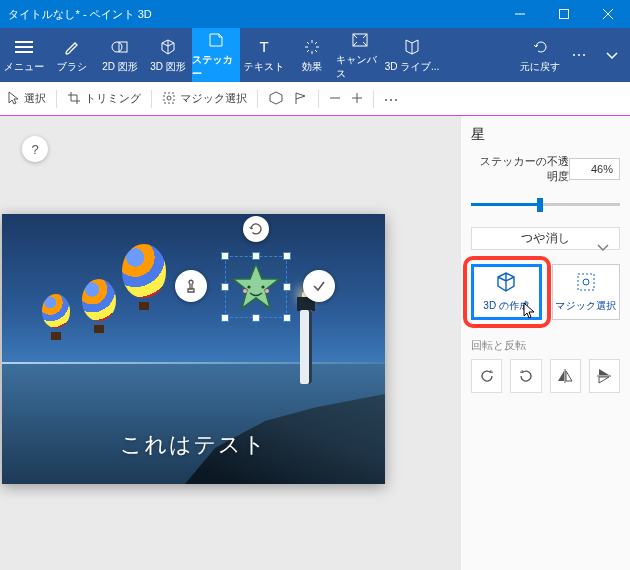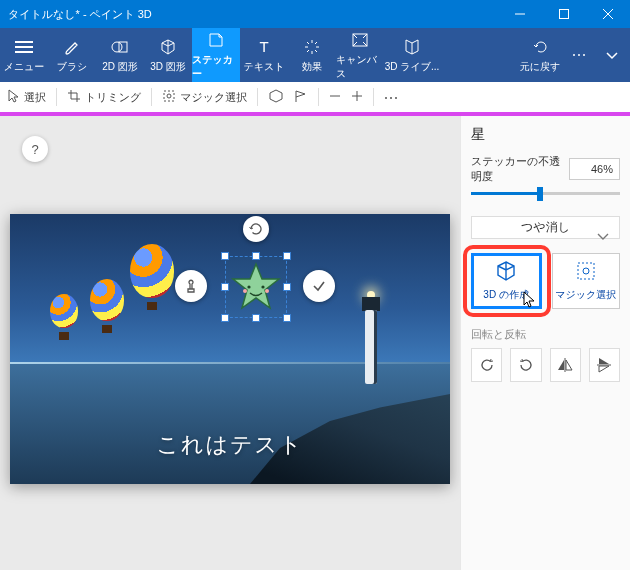--- a/index.html
+++ b/index.html
@@ -7,27 +7,27 @@
   .titlebar { height: 28px; background: #0078d4; color: #fff; display: flex; align-items: center; font-size: 11px; }
   .titlebar .title { padding-left: 8px; flex: 1; }
   .winbtn { width: 44px; height: 28px; display: flex; align-items: center; justify-content: center; color:#fff; }
   .winbtn svg { width:10px; height:10px; }
   .ribbon { height: 54px; background: #2b579a; display: flex; align-items: stretch; color:#fff; font-size:10px; }
   .ribbon-item { width: 48px; display:flex; flex-direction:column; align-items:center; justify-content:center; gap:3px; }
   .ribbon-item.wide { width: 56px; align-items: center; }
   .ribbon-item.active { background:#0f9afe;font-weight:bold; }
   .ribbon-item .ic { width:22px; height:20px; display:flex; align-items:center; justify-content:center; }
   .ribbon-tail { margin-left:auto; display:flex; align-items:center;}
-  .toolbar { height: 34px; background:#fff; border-bottom:4px solid #d946ef; display:flex; align-items:center; color:#3b3b3b; font-size:11px; gap:10px; padding:0 8px;}
+  .toolbar { height: 34px; background:#fff; border-bottom:1px solid #d946ef; display:flex; align-items:center; color:#3b3b3b; font-size:11px; gap:10px; padding:0 8px;}
   .toolbar .tb-item { display:flex; align-items:center; gap:4px; }
   .toolbar .sep { width:1px; height:18px; background:#ddd; }
   .main { display:flex; height: calc(570px - 28px - 54px - 34px); }
   .canvas-area { flex:1; background:#eaeaea; position:relative; overflow:hidden; }
   .help-btn { position:absolute; top:20px; left:22px; width:26px; height:26px; border-radius:50%; background:#fff; box-shadow:0 1px 4px rgba(0,0,0,.25); display:flex; align-items:center; justify-content:center; font-size:13px; color:#555;}
-  .photo { position:absolute; top:98px; left:10px; width:440px; height:270px; overflow:hidden; box-shadow:0 3px 14px rgba(0,0,0,.35); }
+  .photo { position:absolute; top:98px; left:2px; width:383px; height:270px; overflow:hidden; box-shadow:0 3px 14px rgba(0,0,0,.35); }
   .sky { position:absolute; inset:0; background:linear-gradient(180deg,#1b3a66 0%,#2b5a96 35%,#3c78b8 55%,#6ba4d6 75%,#a8cde8 100%); }
   .sea { position:absolute; left:0; right:0; bottom:0; height:120px; background:linear-gradient(180deg,#3d6f9c 0%,#1d3a56 100%); }
   .seaLine { position:absolute; left:0; right:0; bottom:120px; height:2px; background:linear-gradient(90deg,#afd4ea,#4f7fa8);}
   .lighthouse { position:absolute; right:70px; bottom:100px;}
   .lighthouse .tower { width:12px; height:74px; background:#e8edf2; border-radius:2px; box-shadow:-3px 0 0 0 #2a3c4d inset;}
   .lighthouse .cap { width:18px; height:14px; background:#1a2733; margin-left:-3px; margin-bottom:-1px;}
   .lighthouse .light { width:8px; height:8px; background:#fff6c6; border-radius:50%; margin-left:2px; margin-bottom:-2px; box-shadow:0 0 12px 4px rgba(255,240,170,.8);}
   .rocks { position:absolute; right:0; bottom:0; width:200px; height:90px; background:linear-gradient(20deg,#0b1722 10%,#1f3446 60%,#274155 100%); clip-path:polygon(100% 0,100% 100%,0 100%,15% 60%,40% 30%,65% 15%);}
   .balloon { position:absolute; }
   .balloon .env { width:44px; height:54px; border-radius:50% 50% 48% 48%; background:radial-gradient(circle at 30% 25%,#6b9bff 0 18%,#ff9a00 18% 38%,#4b7be8 38% 58%,#ffef4a 58% 78%,#c12b2b 78% 100%);}
@@ -39,21 +39,21 @@
   .sticker-sel .box { position:absolute; top:12px; left:12px; width:62px; height:62px; border:1px dashed #3a82d6; background:rgba(100,200,140,.02);}
   .handle { position:absolute; width:8px; height:8px; background:#fff; border:1px solid #3a82d6;}
   .h-nw{top:8px;left:8px}.h-n{top:8px;left:39px}.h-ne{top:8px;left:70px}
   .h-w{top:39px;left:8px}.h-e{top:39px;left:70px}
   .h-sw{top:70px;left:8px}.h-s{top:70px;left:39px}.h-se{top:70px;left:70px}
   .rothandle{ position:absolute; top:-28px; left:30px; width:26px; height:26px; background:#fff; border-radius:50%; box-shadow:0 1px 4px rgba(0,0,0,.4); display:flex; align-items:center; justify-content:center;}
   .sidecirc{ position:absolute; width:32px; height:32px; border-radius:50%; background:#fff; box-shadow:0 1px 4px rgba(0,0,0,.4); display:flex; align-items:center; justify-content:center;}
   .star { position:absolute; top:17px; left:17px; width:52px; height:52px;}
   .side { width:170px; background:#fafafa; border-left:1px solid #e7e7e7; padding:8px 10px; font-size:11px; color:#333; overflow:hidden; }
   .side h3 { font-size:14px; font-weight:400; margin:2px 0 10px; color:#222;}
-  .row { display:flex; align-items:center; justify-content:space-between; margin-bottom:0;}
+  .row { display:flex; align-items:center; justify-content:space-between; margin-bottom:11px;text-align:right;}
   .numbox { width:56px; height:22px; border:1px solid #ccc; background:#fff; display:flex; align-items:center; justify-content:flex-end; padding:0 6px; font-size:11px;}
   .slider { position:relative; height:18px; margin:0 0 14px;}
   .slider .track{position:absolute;left:0;right:0;top:8px;height:3px;background:#ccc;}
   .slider .fill{position:absolute;left:0;top:8px;height:3px;background:#0078d4;width:46%;}
   .slider .thumb{position:absolute;top:3px;left:calc(46% - 3px);width:6px;height:14px;background:#0078d4;}
   .dropdown{ height:23px; border:1px solid #ddd; background:#fff; display:flex; align-items:center; justify-content:center; position:relative; font-size:12px; margin-bottom:14px;}
   .dropdown .chev{ position:absolute; right:10px; top:13px;}
   .card-row{ display:flex; gap:10px; margin-bottom:18px; position:relative;}
   .card{ flex:1; height:56px; border:1px solid #ccc; background:#fff; display:flex; flex-direction:column; align-items:center; justify-content:center; gap:4px; font-size:10px; color:#0042a3;}
   .card.highlight{ border:2px solid #0a84ff; box-shadow:0 0 0 1px #0a84ff inset;}

